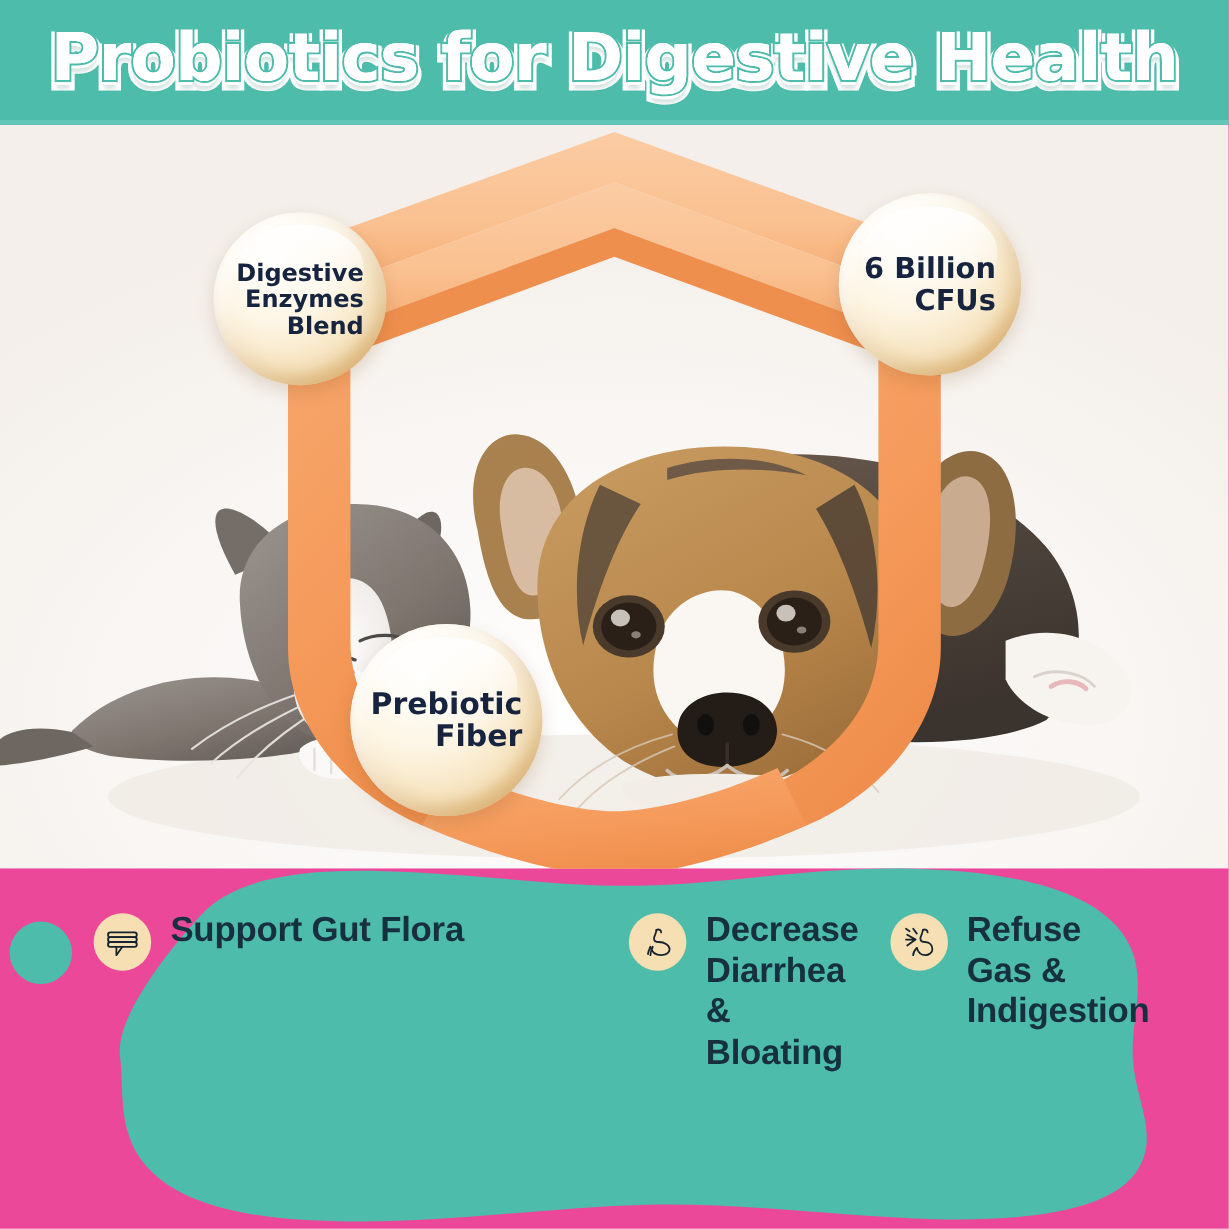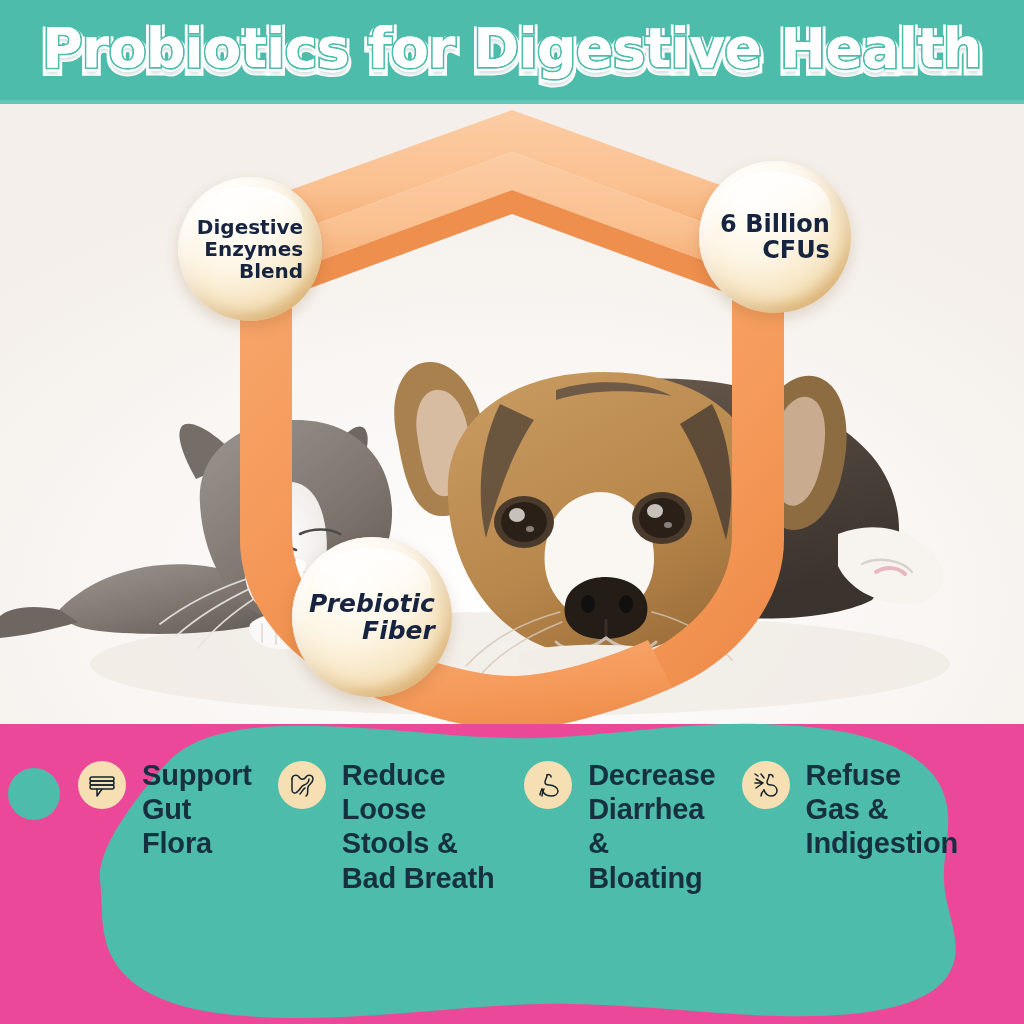--- a/index.html
+++ b/index.html
@@ -155,22 +155,22 @@
   }
   #badge-enzymes .badge-label { font-size: 20px; }
 
   #badge-cfus {
     left: 699px; top: 161px;
     width: 152px; height: 152px;
   }
   #badge-cfus .badge-label { font-size: 24px; }
 
   #badge-fiber {
-    left: 292px; top: 537px;
-    width: 160px; height: 160px; font-style: italic;
+    left: 292px; top: 520px;
+    width: 160px; height: 160px;
   }
   #badge-fiber .badge-label { font-size: 25px; }
 
   
   .benefits-wrap {
     position: absolute;
     left: 0;
     top: 700px;
     width: 1024px;
     height: 324px;
@@ -418,32 +418,20 @@
             <svg width="30" height="30" viewBox="0 0 30 30" fill="none" stroke="#16242E" stroke-width="1.5" stroke-linecap="round" stroke-linejoin="round">
               <path d="M5 7 h20 a2 2 0 0 1 0 4 h-20 a2 2 0 0 1 0 -4 Z"></path>
               <path d="M5 11 h20 a2 2 0 0 1 0 4 h-20 a2 2 0 0 1 0 -4 Z"></path>
               <path d="M5 15 h20 a2 2 0 0 1 0 4 h-20 a2 2 0 0 1 0 -4 Z"></path>
               <path d="M10 19 l0 7 l5 -7"></path>
             </svg>
           </span>
           <span class="benefit-text">Support Gut Flora</span>
         </div>
 
-        <div class="benefit-item">
-          <span class="benefit-icon">
-            <svg width="30" height="30" viewBox="0 0 30 30" fill="none" stroke="#16242E" stroke-width="1.5" stroke-linecap="round" stroke-linejoin="round">
-              <path d="M5 9 C 5 5, 10 4, 12 7 C 14 10, 17 10, 19 7 C 21 4, 26 5, 26 9
-                       C 26 13, 22 14, 21 17 C 20 21, 22 24, 19 26"></path>
-              <path d="M5 9 L5 20 C 5 23, 8 24, 10 22"></path>
-              <path d="M10 22 C 13 20, 14 16, 17 15 C 20 14, 22 12, 22 9"></path>
-              <path d="M13 24 C 15 22, 16 19, 18 18"></path>
-            </svg>
-          </span>
-          <span class="benefit-text">Reduce Loose Stools &amp; Bad Breath</span>
-        </div>
 
       </div>
 
       <div class="benefits-col">
 
         <div class="benefit-item">
           <span class="benefit-icon">
             <svg width="30" height="30" viewBox="0 0 30 30" fill="none" stroke="#16242E" stroke-width="1.5" stroke-linecap="round" stroke-linejoin="round">
               <path d="M14 5 C 14 8, 12 10, 12 12 C 12 14, 14 15, 16 15
                        C 21 15, 25 18, 25 21 C 25 24, 22 26, 18 26

